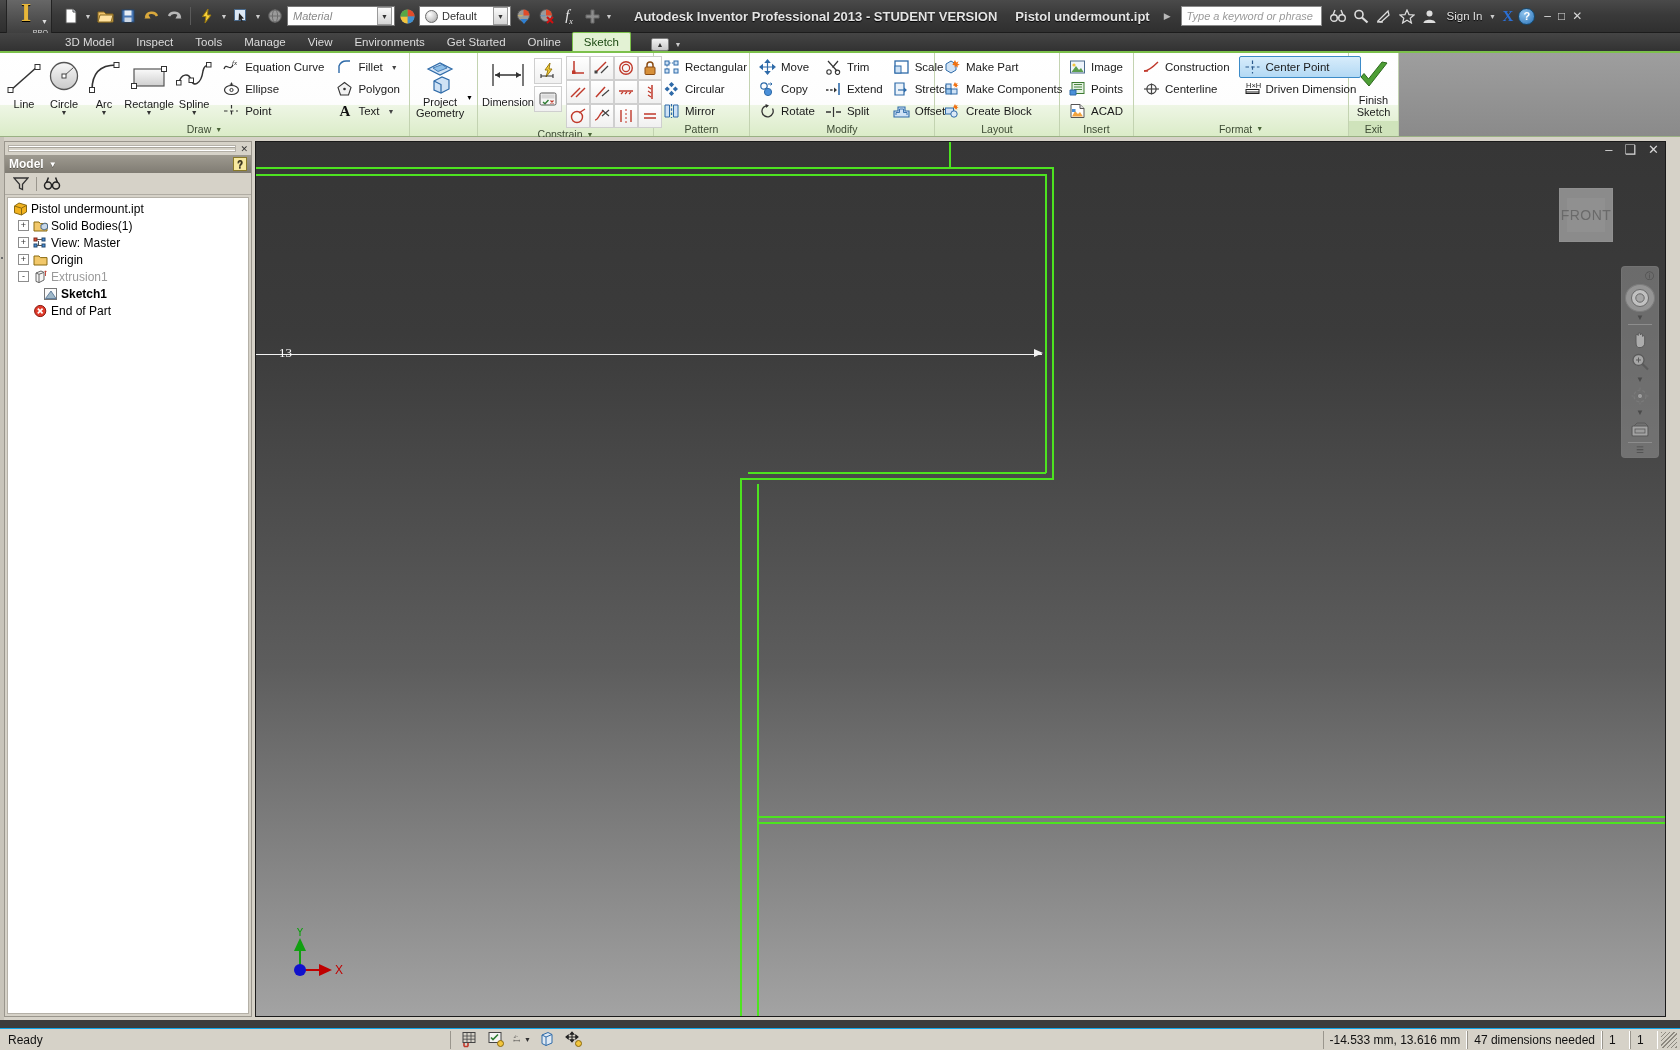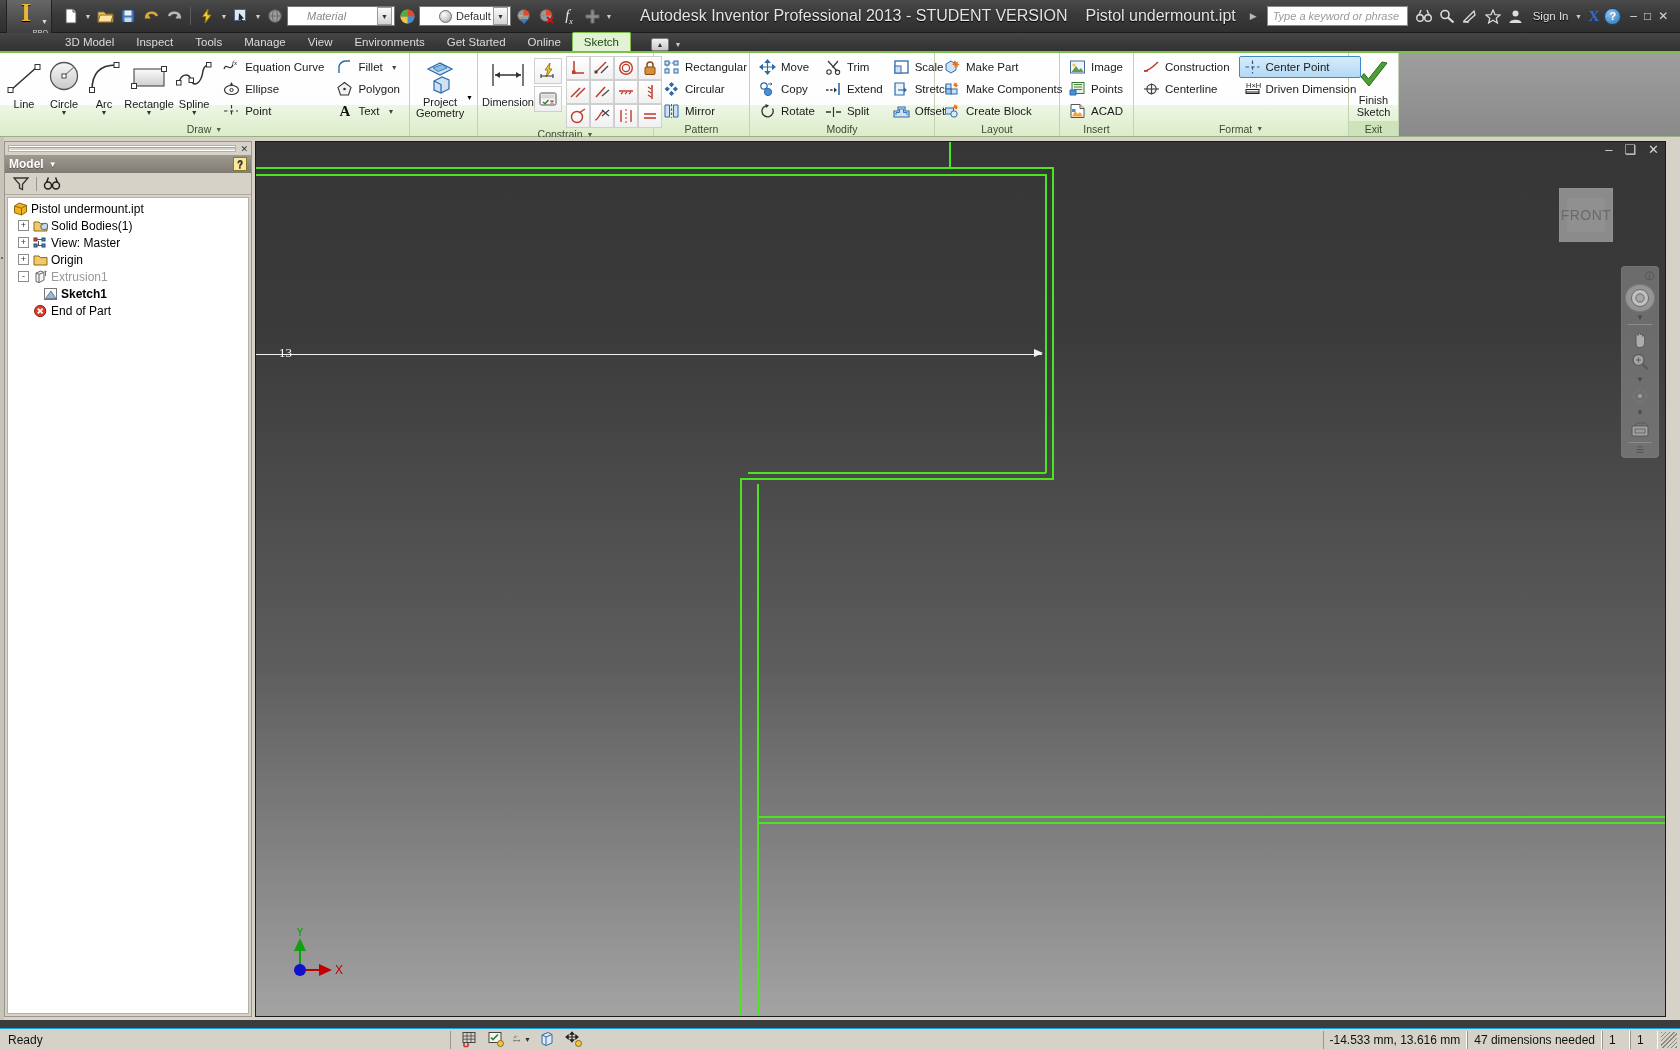--- a/index.html
+++ b/index.html
@@ -37,41 +37,41 @@
 
   .qat { display: flex; align-items: center; gap: 1px; margin-left: 8px; height: 28px; }
   .qat-btn {
     width: 22px; height: 22px; display: flex; align-items: center; justify-content: center;
     border: 1px solid transparent; border-radius: 2px; position: relative;
   }
   .qat-sep { width: 1px; height: 18px; background: #5a5a5a; margin: 0 4px; }
   .qat-caret { font-size: 7px; color: #ccc; width: 10px; text-align: center; }
   .combo {
     height: 20px; background: #fff; border: 1px solid #777;
-    display: flex; align-items: center; padding: 0 2px 0 19px;
+    display: flex; align-items: center; padding: 0 2px 0 5px;
     font-size: 11px; color: #333; position: relative;
   }
   .combo.material { width: 108px; color: #888; font-style: italic; }
   .combo.appearance { width: 92px; }
   .combo .cb-arrow {
     margin-left: auto; width: 15px; height: 18px;
     background: linear-gradient(to bottom,#fafafa,#d4d4d4);
     border: 1px solid #9a9a9a; display: flex; align-items: center; justify-content: center;
     font-size: 7px; color: #333;
   }
   .sphere-icon {
     width: 13px; height: 13px; border-radius: 50%;
     background: radial-gradient(circle at 35% 30%, #fff, #c9c9c9 60%, #8e8e8e);
     border: 1px solid #6a6a6a; margin-right: 4px; flex: 0 0 auto;
   }
 
   .title-text {
-    color: #e4e4e4; font-size: 16px; font-weight: normal;
+    color: #e4e4e4; font-size: 13px; font-weight: bold;
     text-shadow: 0 1px 1px #000; white-space: nowrap;
-    margin-left: 26px;
+    margin-left: 20px;
   }
   .title-text .doc { margin-left: 18px; }
   .title-arrow { color: #b8b8b8; font-size: 9px; margin-left: 14px; }
 
   .searchbox {
     width: 141px; height: 20px; background: #fff; border: 1px solid #8a8a8a;
     margin-left: 10px; display: flex; align-items: center; padding: 0 5px;
     font-size: 11px; color: #9a9a9a; font-style: italic;
   }
   .title-icons { display: flex; align-items: center; gap: 5px; margin-left: 7px; }

